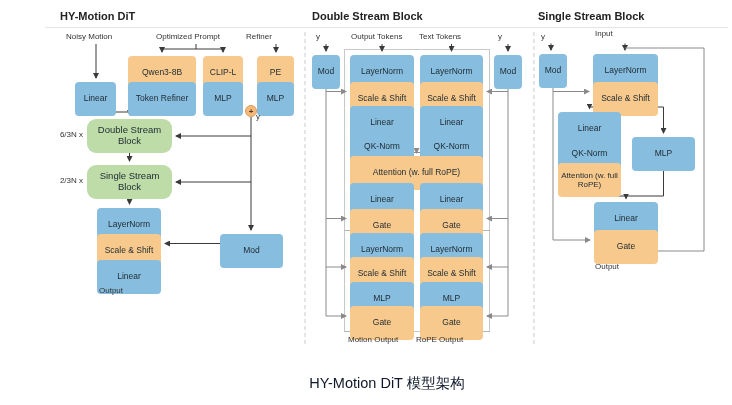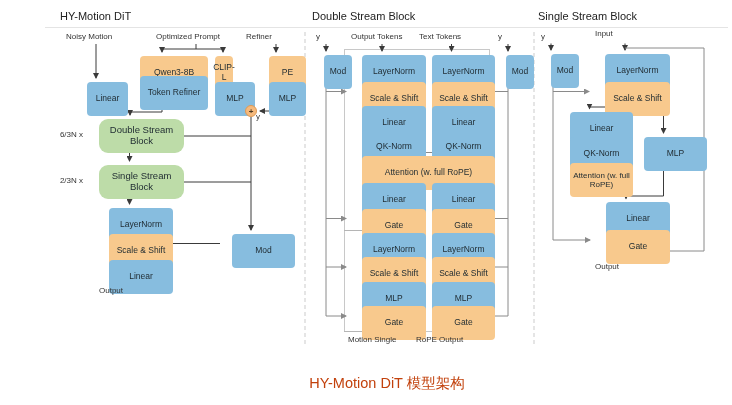--- a/index.html
+++ b/index.html
@@ -10,39 +10,39 @@
   #wires { position:absolute; left:0; top:0; width:732px; height:405px; }
   .d    { stroke:#3a3a3a; stroke-width:1; fill:none; }
   .g    { stroke:#8a8a8a; stroke-width:1; fill:none; }
   .l    { stroke:#b5b5b5; stroke-width:1; fill:none; }
   .dash { stroke:#cbcbcb; stroke-width:1; fill:none; stroke-dasharray:4 3; }
   .rule { stroke:#e4e4e4; stroke-width:1; fill:none; }
   .skiprect { stroke:#c8c8c8; stroke-width:1; fill:none; }
   .box {
     position:absolute; box-sizing:border-box; border-radius:4px;
     display:flex; align-items:center; justify-content:center; text-align:center;
-    font-size:8.5px; line-height:1.15; color:#1e2a30; padding:17px 2px;margin-left:12px;
+    font-size:8.5px; line-height:1.15; color:#1e2a30; padding:17px 2px;
   }
   .blue   { background:var(--blue,#87BDDF); }
   .orange { background:var(--orange,#F8C98D); }
   .green  { background:var(--green,#BDDCA8); border-radius:9px; font-size:9.5px; }
   .lbl {
     position:absolute; font-size:8px; color:#333; text-align:left; line-height:1.1;
   }
-  .title { position:absolute; font-size:11px; font-weight:normal; color:#222; }
+  .title { position:absolute; font-size:11px; font-weight:bold; color:#222; }
   .plus-circle {
     position:absolute; left:245px; top:105px; width:12px; height:12px;
     border-radius:50%; box-sizing:border-box;
     background:var(--plus_fill,#F5B97C); border:1px solid var(--plus_border,#DF9A55);
     display:flex; align-items:center; justify-content:center;
     font-size:8px; font-weight:bold; color:#4d3a22;
   }
   .caption {
     position:absolute; left:237px; top:374px; width:300px; text-align:center;
-    font-size:14.5px; font-weight:500; color:#c2410c;
+    font-size:14.5px; font-weight:500; color:#0f172a;
   }
 </style>
 </head>
 <body>
 
 <svg id="wires" viewBox="0 0 732 405" xmlns="http://www.w3.org/2000/svg">
   <defs>
     <marker id="ad" markerWidth="6" markerHeight="6" refX="5" refY="3" orient="auto" markerUnits="userSpaceOnUse">
       <path d="M0,0 L6,3 L0,6 Z" fill="#3a3a3a"></path>
     </marker>
@@ -150,25 +150,25 @@
 <div class="title" style="left:60px;top:10px">HY-Motion DiT</div>
 <div class="title" style="left:312px;top:10px">Double Stream Block</div>
 <div class="title" style="left:538px;top:10px">Single Stream Block</div>
 
 <div>
   <div class="lbl" style="left:66px;top:33px;width:60px">Noisy Motion</div>
   <div class="lbl" style="left:156px;top:33px;width:80px">Optimized Prompt</div>
   <div class="lbl" style="left:246px;top:33px;width:60px">Refiner</div>
 
   <div class="box orange" style="left:128px;top:56px;width:68px;height:19px">Qwen3-8B</div>
-  <div class="box orange" style="left:203px;top:56px;width:18px;height:19px">CLIP-L</div>
+  <div class="box orange" style="left:203px;top:56px;width:40px;height:19px">CLIP-L</div>
   <div class="box orange" style="left:257px;top:56px;width:37px;height:19px">PE</div>
 
   <div class="box blue" style="left:75px;top:82px;width:41px;height:19px">Linear</div>
-  <div class="box blue" style="left:128px;top:76px;width:68px;height:23px">Token Refiner</div>
+  <div class="box blue" style="left:128px;top:82px;width:68px;height:23px">Token Refiner</div>
   <div class="box blue" style="left:203px;top:82px;width:40px;height:19px">MLP</div>
   <div class="box blue" style="left:257px;top:82px;width:37px;height:19px">MLP</div>
 
   <div class="plus-circle">+</div>
   <div class="lbl" style="left:256px;top:113px;width:12px">y</div>
 
   <div class="lbl" style="left:50px;top:131px;width:33px;text-align:right">6/3N x</div>
   <div class="box green" style="left:87px;top:119px;width:85px;height:34px">Double Stream Block</div>
   <div class="lbl" style="left:50px;top:177px;width:33px;text-align:right">2/3N x</div>
   <div class="box green" style="left:87px;top:165px;width:85px;height:34px">Single Stream Block</div>
@@ -208,21 +208,21 @@
   <div class="box blue" style="left:350px;top:282px;width:64px;height:19px">MLP</div>
   <div class="box orange" style="left:350px;top:306px;width:64px;height:20px">Gate</div>
 
   <div class="box blue" style="left:420px;top:183px;width:63px;height:20px">Linear</div>
   <div class="box orange" style="left:420px;top:209px;width:63px;height:19px">Gate</div>
   <div class="box blue" style="left:420px;top:233px;width:63px;height:19px">LayerNorm</div>
   <div class="box orange" style="left:420px;top:257px;width:63px;height:20px">Scale &amp; Shift</div>
   <div class="box blue" style="left:420px;top:282px;width:63px;height:19px">MLP</div>
   <div class="box orange" style="left:420px;top:306px;width:63px;height:20px">Gate</div>
 
-  <div class="lbl" style="left:348px;top:336px;width:70px">Motion Single</div>
+  <div class="lbl" style="left:348px;top:336px;width:70px">Motion Output</div>
   <div class="lbl" style="left:416px;top:336px;width:70px">RoPE Output</div>
 </div>
 
 <div>
   <div class="lbl" style="left:541px;top:33px;width:20px">y</div>
   <div class="lbl" style="left:595px;top:30px;width:60px">Input</div>
 
   <div class="box blue" style="left:539px;top:54px;width:28px;height:20px">Mod</div>
   <div class="box blue" style="left:593px;top:54px;width:65px;height:20px">LayerNorm</div>
   <div class="box orange" style="left:593px;top:82px;width:65px;height:19px">Scale &amp; Shift</div>

